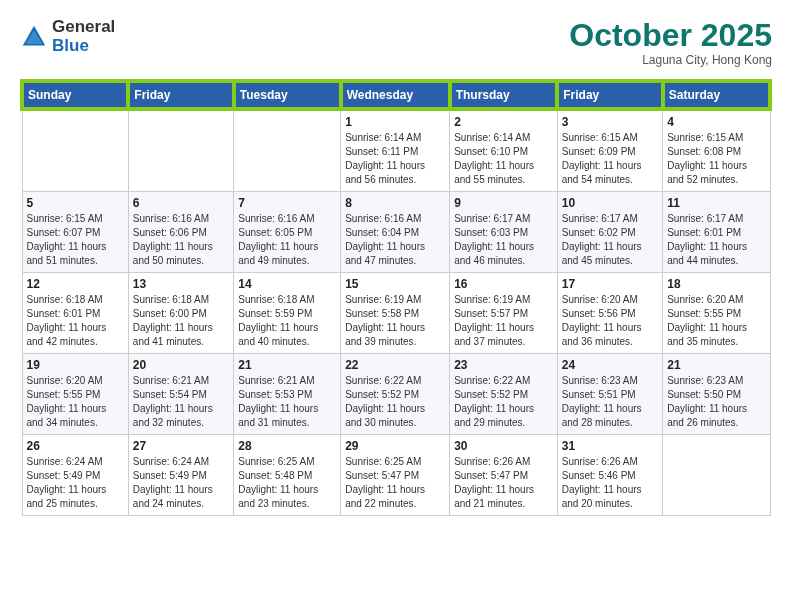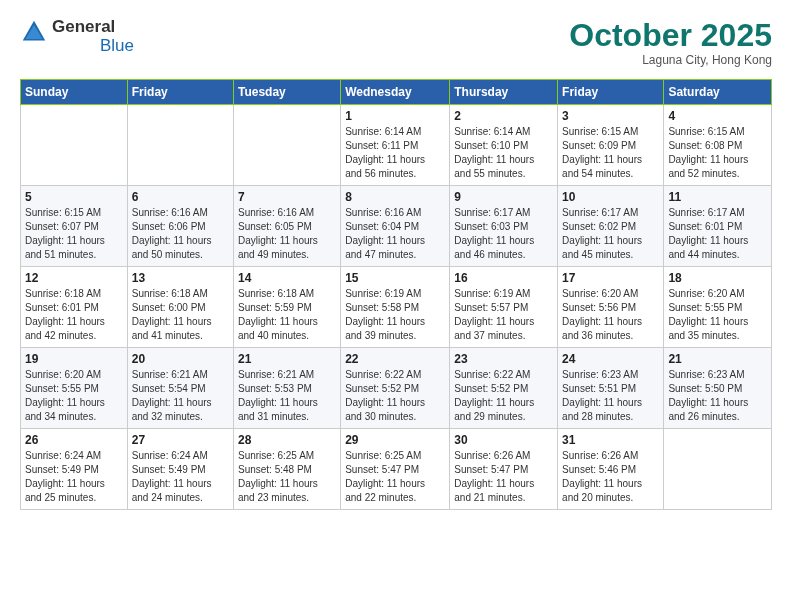--- a/index.html
+++ b/index.html
@@ -17,36 +17,36 @@
       padding: 18px 20px 10px 20px;
     }
     .header {
       display: flex;
       justify-content: space-between;
       align-items: flex-start;
       margin-bottom: 12px;
     }
     .logo {
       display: flex;
+      align-items: center;
     }
     .logo-text {
       display: flex;
       flex-direction: column;
       line-height: 1.1;
     }
     .logo-general {
       font-size: 17px;
       font-weight: bold;
       color: #333;
     }
     .logo-blue {
       font-size: 17px;
-      font-weight: normal;
+      font-weight: bold;
       color: #1a6bb5;
-      margin-left: 48px;
     }
     .logo-icon {
       width: 28px;
       height: 28px;
       margin-right: 4px;
     }
     .title-block {
       text-align: right;
     }
     .month-title {
@@ -64,21 +64,21 @@
       border-collapse: collapse;
       border: 1px solid #ccc;
     }
     .calendar th {
       background: #2a5faa;
       color: #fff;
       font-size: 12px;
       font-weight: bold;
       padding: 5px 4px;
       text-align: left;
-      border: 1px solid #84cc16;
+      border: 4px solid #84cc16;
     }
     .calendar td {
       vertical-align: top;
       border: 1px solid #ccc;
       padding: 4px 4px 4px 4px;
       width: 113px;
       min-height: 80px;
       background: #fff;
     }
     .calendar tr:nth-child(even) td {

